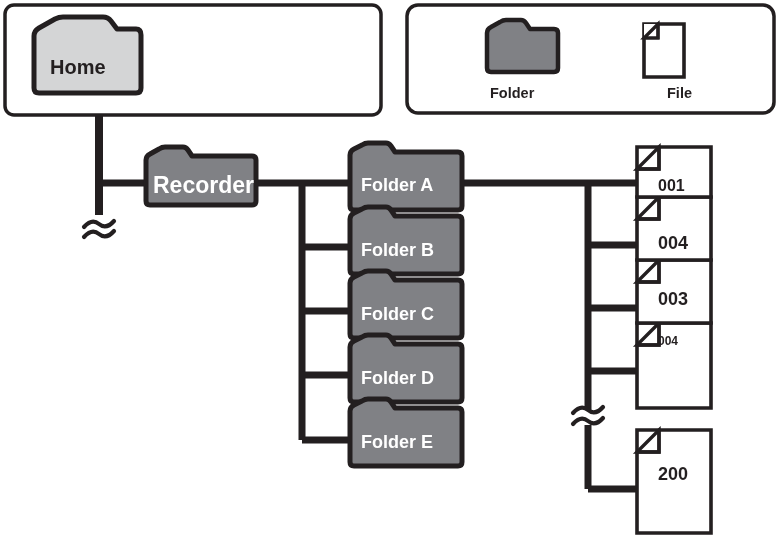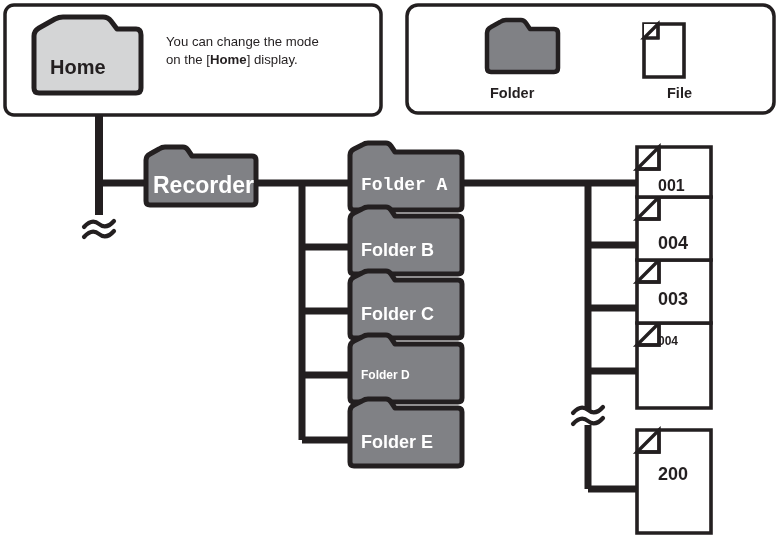--- a/index.html
+++ b/index.html
@@ -100,34 +100,30 @@
       <path d="M637 169 l22 0 l0 -22" fill="none" stroke="#231f20" stroke-width="3.4"></path>
 
       <path d="M637 430 l22 0 l0 0 l52 0 l0 103 l-74 0 Z" fill="#ffffff" stroke="#231f20" stroke-width="3.6"></path>
       <path d="M659 430 l-22 22 l22 0 Z" fill="#ffffff" stroke="#231f20" stroke-width="3.4"></path>
       <path d="M637 452 l22 0 l0 -22" fill="none" stroke="#231f20" stroke-width="3.4"></path>
     </g>
   </svg>
 
   <div class="lbl lbl-dark" style="left:50px;top:57px;font-size:20px;">Home</div>
 
-  <div class="note" style="left:166px;top:33px;width:200px;">
-    <span>You can change the mode</span><br>
-    <span>on the [</span><b>Home</b><span>] display.</span>
-  </div>
 
   <div class="lbl lbl-dark" style="left:490px;top:86px;font-size:14.5px;">Folder</div>
   <div class="lbl lbl-dark" style="left:667px;top:86px;font-size:14.5px;">File</div>
 
   <div class="lbl lbl-white" style="left:153px;top:174px;font-size:23px;">Recorder</div>
 
-  <div class="lbl lbl-white" style="left:361px;top:176px;font-size:18px;font-family:Liberation Mono, monospace;">Folder A</div>
+  <div class="lbl lbl-white" style="left:361px;top:176px;font-size:18px;">Folder A</div>
   <div class="lbl lbl-white" style="left:361px;top:241px;font-size:18px;">Folder B</div>
   <div class="lbl lbl-white" style="left:361px;top:305px;font-size:18px;">Folder C</div>
-  <div class="lbl lbl-white" style="left:361px;top:369px;font-size:12px;">Folder D</div>
+  <div class="lbl lbl-white" style="left:361px;top:369px;font-size:18px;">Folder D</div>
   <div class="lbl lbl-white" style="left:361px;top:433px;font-size:18px;">Folder E</div>
 
   <div class="lbl lbl-dark" style="left:658px;top:178px;font-size:16px;">001</div>
   <div class="lbl lbl-dark" style="left:658px;top:234px;font-size:18px;">004</div>
   <div class="lbl lbl-dark" style="left:658px;top:290px;font-size:18px;">003</div>
   <div class="lbl lbl-dark" style="left:658px;top:335px;font-size:12px;">004</div>
   <div class="lbl lbl-dark" style="left:658px;top:465px;font-size:18px;">200</div>
 
 </div>
 

